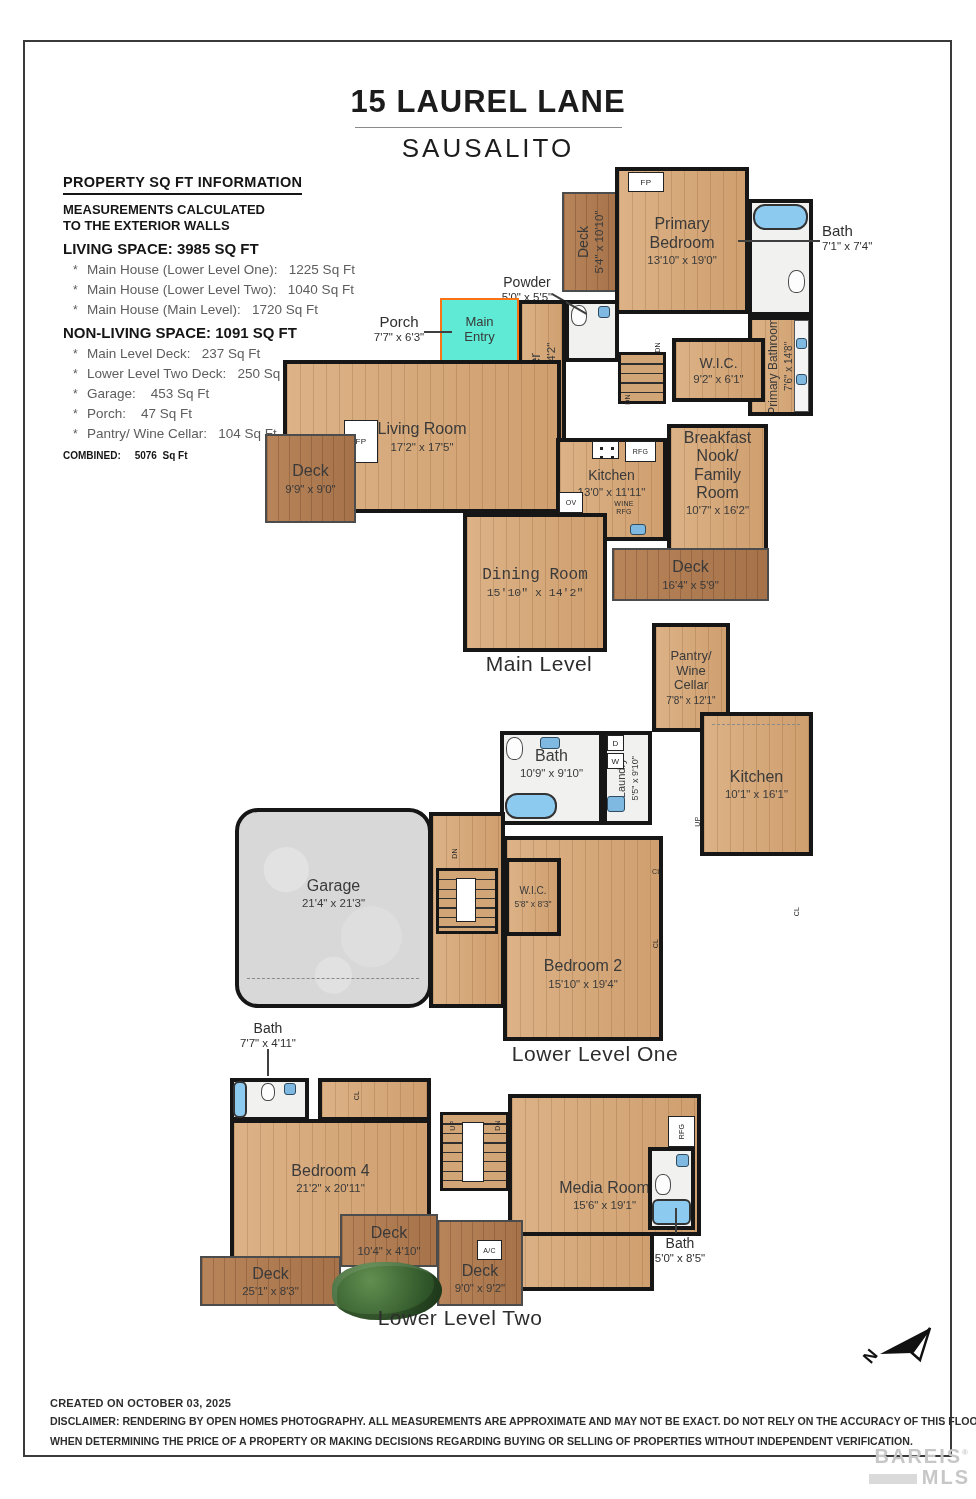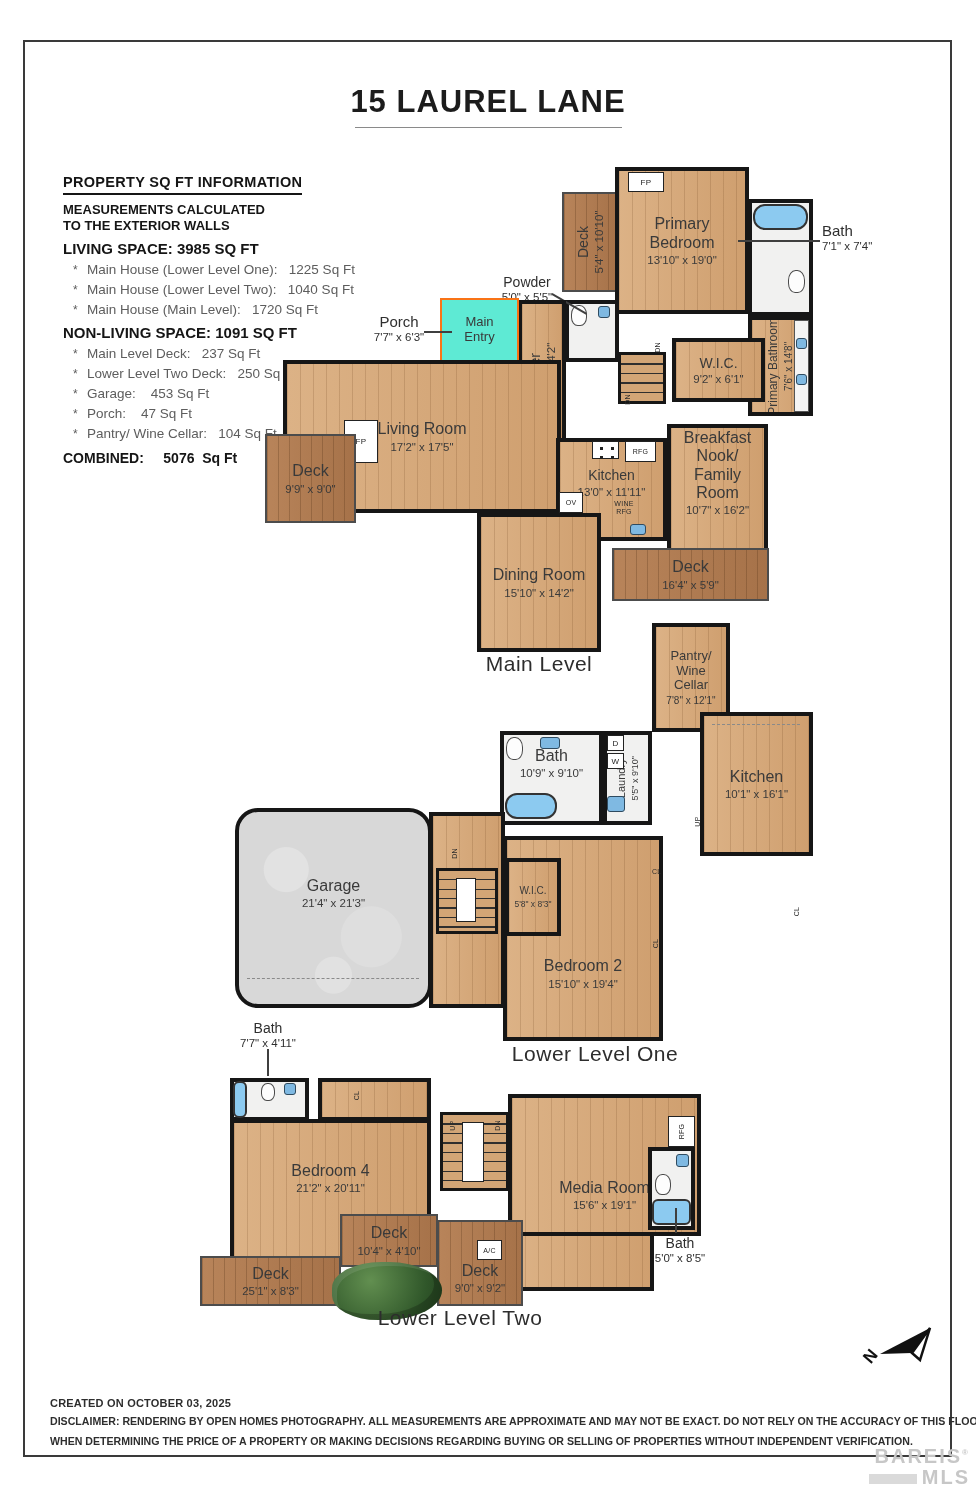--- a/index.html
+++ b/index.html
@@ -13,21 +13,21 @@
   .title-rule { left:355px; top:127px; width:267px; height:1px; background:#8a8a8a; }
   .subtitle { left:0; top:133px; width:976px; text-align:center; font-size:26px; font-weight:400; letter-spacing:3px; color:#1c1c1c; }
 
   
   .infoblock { left:63px; top:173px; width:330px; color:#151515; }
   .info-heading { display:inline-block; font-size:14.5px; font-weight:bold; letter-spacing:.3px; border-bottom:2px solid #151515; padding-bottom:3px; }
   .info-note { font-size:13px; font-weight:bold; line-height:1.2; margin-top:7px; }
   .info-sect { font-size:15px; font-weight:bold; margin-top:7px; }
   .info-item { font-size:13.5px; color:#5d5d5d; white-space:pre; margin:5px 0 0 10px; }
   .info-item .bullet { display:inline-block; width:14px; font-size:12px; color:#5d5d5d; }
-  .info-combined { font-size:14px; font-weight:bold; margin-top:9px; white-space:pre; }
+  .info-combined { font-size:10px; font-weight:bold; margin-top:9px; white-space:pre; }
 
   
   .room { position:absolute; border:4px solid #161616; display:flex; flex-direction:column; align-items:center; justify-content:center; text-align:center; overflow:hidden; }
   .wood { background-color:#d7aa7a;
           background-image: repeating-linear-gradient(90deg, rgba(120,78,40,.22) 0 1px, rgba(255,255,255,0) 1px 13px),
                             linear-gradient(90deg,#dcb286,#cf9f6f); }
   .deckbg { border:2px solid #4c4c4c; background-color:#b2severe;
           background-color:#b07c52;
           background-image: repeating-linear-gradient(90deg, rgba(84,50,22,.28) 0 1px, rgba(255,255,255,0) 1px 11px),
                             linear-gradient(90deg,#b8845a,#a67249); }
@@ -81,20 +81,21 @@
   .watermark .bar { display:inline-block; width:48px; height:10px; background:#dadada; margin-right:5px; }
 </style>
 </head>
 <body>
 
 <div class="page">
   <div class="abs frame"></div>
 
   <div class="abs title">15 LAUREL LANE</div>
   <div class="abs title-rule"></div>
+  <div class="abs subtitle">SAUSALITO</div>
 
   <div class="abs infoblock">
     <div class="info-heading">PROPERTY SQ FT INFORMATION</div>
     <div class="info-note">MEASUREMENTS CALCULATED</div>
     <div class="info-note" style="margin-top:0;">TO THE EXTERIOR WALLS</div>
     <div class="info-sect">LIVING SPACE: 3985 SQ FT</div>
     <div class="info-item"><span class="bullet">*</span><span>Main House (Lower Level One):   1225 Sq Ft</span></div>
     <div class="info-item"><span class="bullet">*</span><span>Main House (Lower Level Two):   1040 Sq Ft</span></div>
     <div class="info-item"><span class="bullet">*</span><span>Main House (Main Level):   1720 Sq Ft</span></div>
     <div class="info-sect">NON-LIVING SPACE: 1091 SQ FT</div>
@@ -210,21 +211,21 @@
 Nook/
 Family Room</div>
     <div class="rdim">10'7" x 16'2"</div>
   </div>
 
   <div class="room deckbg" style="left:612px;top:548px;width:157px;height:53px;">
     <div class="rname big">Deck</div>
     <div class="rdim">16'4" x 5'9"</div>
   </div>
 
-  <div class="room wood" style="left:477px;top:513px;width:124px;height:139px;">
+  <div class="room wood" style="left:463px;top:513px;width:144px;height:139px;font-family:Liberation Mono, monospace;">
     <div class="rname big">Dining Room</div>
     <div class="rdim">15'10" x 14'2"</div>
   </div>
 
   <div class="stairs" style="left:618px;top:352px;width:48px;height:52px;"></div>
   <div class="tinylab rot" style="left:652px;top:344px;">DN</div>
   <div class="tinylab rot" style="left:622px;top:396px;">DN</div>
 
   <div class="caption" style="left:439px;top:652px;width:200px;">Main Level</div>
 

